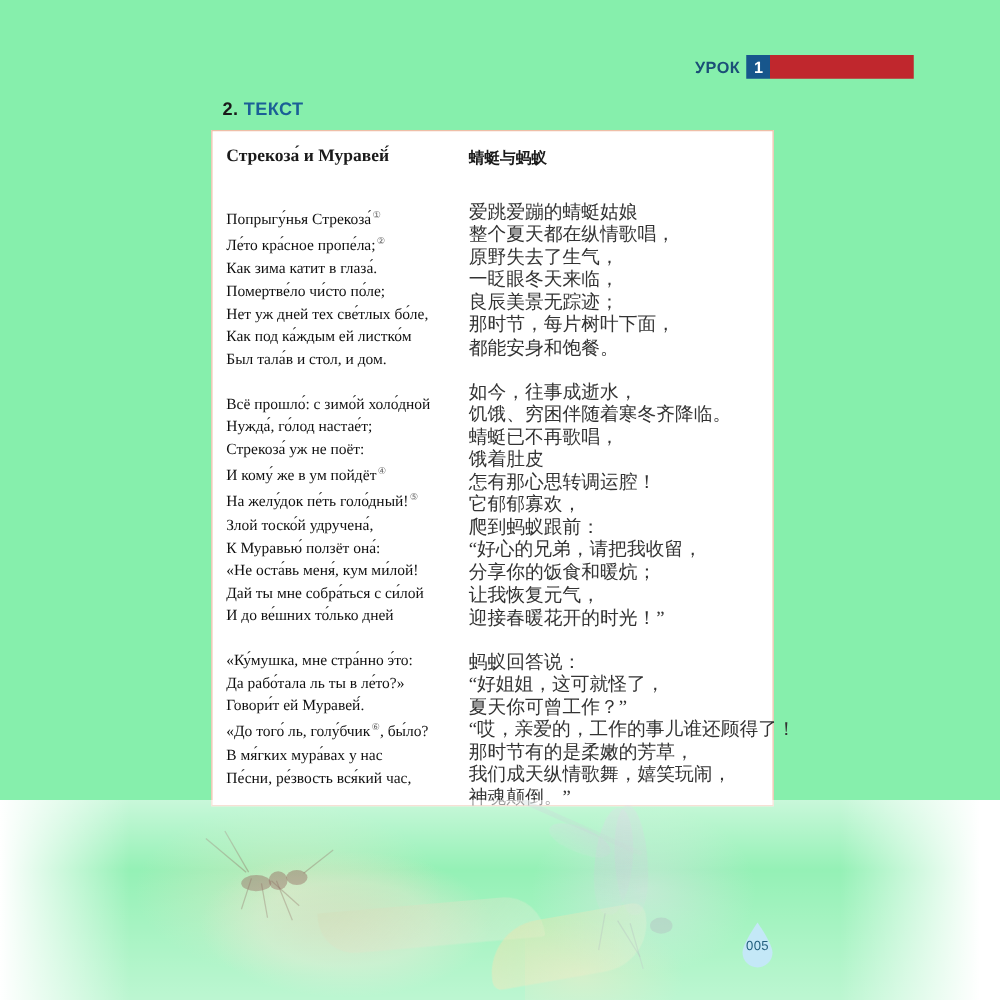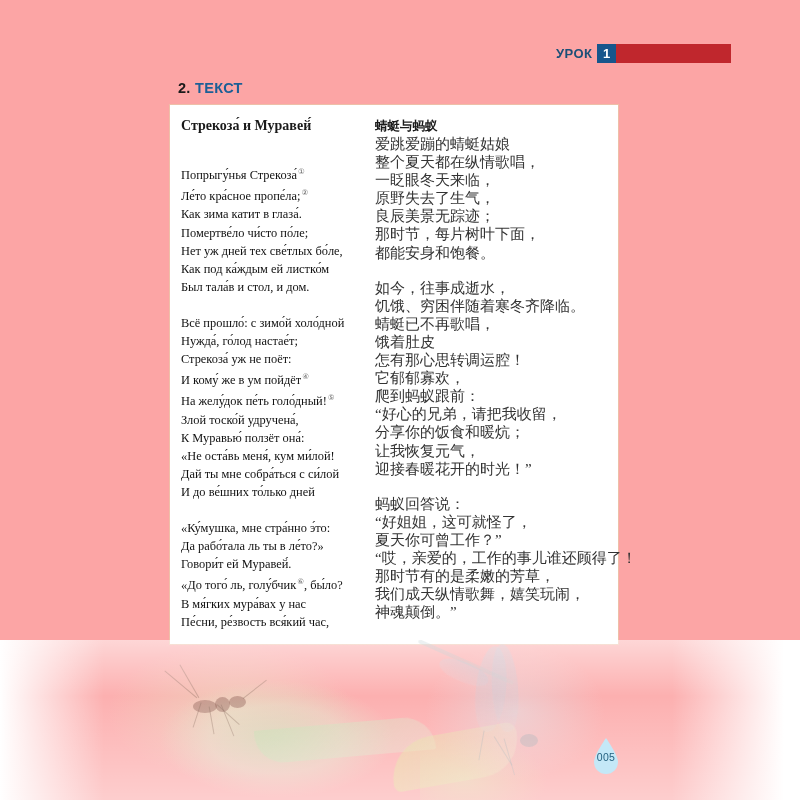--- a/index.html
+++ b/index.html
@@ -14,21 +14,21 @@
     overflow: hidden;
     position: relative;
   }
 
   
   .page {
     position: absolute;
     left: 0; top: 0;
     width: 800px;
     height: 800px;
-    background: #fca5a5;
+    background: #86efac;
     overflow: hidden;
   }
 
   
   .lesson-banner {
     position: absolute;
     left: 556px;
     top: 44px;
     height: 19px;
     display: flex;
@@ -110,20 +110,21 @@
     font-size: 14px;
     color: #1a1a1a;
     margin-bottom: 29px;
     white-space: nowrap;
   }
   .title-zh {
     font-family: "DejaVu Sans", "Liberation Sans", sans-serif;
     font-weight: bold;
     font-size: 12.5px;
     color: #1a1a1a;
+    margin-bottom: 26px;
     white-space: nowrap;
   }
 
   .stanza-ru { margin-bottom: 18px; }
   .stanza-zh { margin-bottom: 17px; }
 
   .line-ru {
     font-family: "Liberation Serif", "DejaVu Serif", serif;
     font-size: 12.4px;
     color: #111111;
@@ -309,22 +310,22 @@
               <div class="line-ru"><span>Пе́сни, ре́звость вся́кий час,</span></div>
             </div>
           </div>
       </div>
       <div class="col-zh">
         <div class="title-zh">蜻蜓与蚂蚁</div>
         <div id="zh-stanzas">
             <div class="stanza-zh">
               <div class="line-zh">爱跳爱蹦的蜻蜓姑娘</div>
               <div class="line-zh">整个夏天都在纵情歌唱，</div>
+              <div class="line-zh">原野失去了生气，</div>
               <div class="line-zh">一眨眼冬天来临，</div>
-              <div class="line-zh">原野失去了生气，</div>
               <div class="line-zh">良辰美景无踪迹；</div>
               <div class="line-zh">那时节，每片树叶下面，</div>
               <div class="line-zh">都能安身和饱餐。</div>
             </div>
             <div class="stanza-zh">
               <div class="line-zh">如今，往事成逝水，</div>
               <div class="line-zh">饥饿、穷困伴随着寒冬齐降临。</div>
               <div class="line-zh">蜻蜓已不再歌唱，</div>
               <div class="line-zh">饿着肚皮</div>
               <div class="line-zh">怎有那心思转调运腔！</div>

